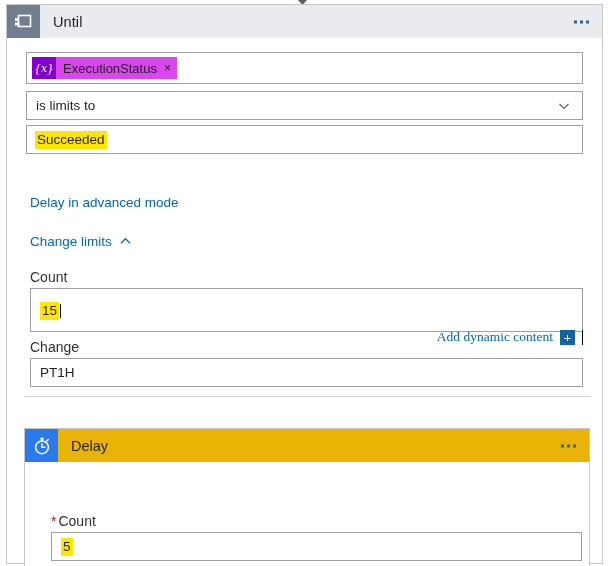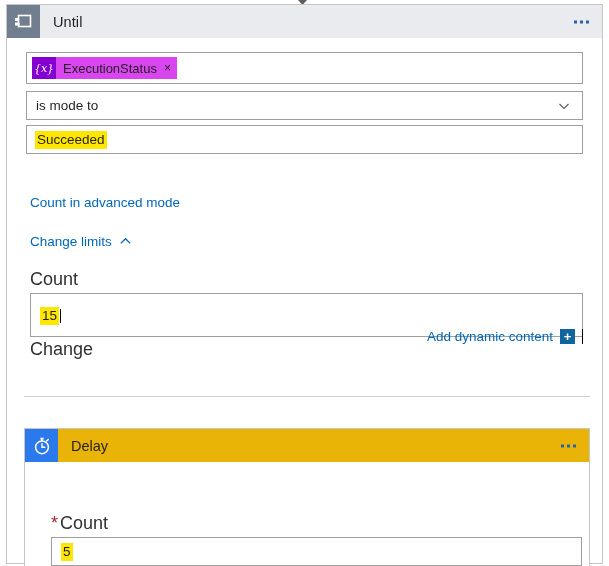--- a/index.html
+++ b/index.html
@@ -117,21 +117,21 @@
   .chev {
     position: absolute;
     right: 11px;
     top: 50%;
     transform: translateY(-50%);
     width: 14px; height: 14px;
   }
   .chev svg { display:block; }
 
   .field-label {
-    font-size: 18px;
+    font-size: 14px;
     color: #323130;
     margin-bottom: 3px;
     display: block;
   }
   .req-star {
     color: #a4262c;
     margin-right: 2px;
   }
 
   
@@ -220,20 +220,21 @@
   }
   #count-field { height: 44px; }
   #add-dynamic-row {
     position: absolute;
     right: 0;
     top: 60px;
     display: flex;
     align-items: flex-end;
     gap: 7px;
     cursor: pointer;
+    font-family: Liberation Serif, serif;
   }
   #add-dynamic-plus {
     width: 15px; height: 15px;
     background: #11659e;
     color: #ffffff;
     font-size: 13px;
     line-height: 15px;
     text-align: center;
     font-weight: bold;
   }
@@ -322,33 +323,33 @@
       <div id="token-chip">
         <div id="token-badge">{x}</div>
         <div id="token-label-wrap">
           <span>ExecutionStatus</span>
           <span id="token-remove">×</span>
         </div>
       </div>
     </div>
 
     <div id="condition-operator-box" class="field-box">
-      <span class="field-text">is mode to</span>
+      <span class="field-text">is limits to</span>
       <span class="chev">
         <svg width="14" height="14" viewBox="0 0 14 14">
             <path d="M2.5 5 L7 9.4 L11.5 5" fill="none" stroke="#605e5c" stroke-width="1.15"></path>
           </svg>
       </span>
     </div>
 
     <div id="condition-value-box" class="field-box">
       <span class="field-text"><span class="hl">Succeeded</span></span>
     </div>
 
-    <a id="advanced-mode-link" class="link">Count in advanced mode</a>
+    <a id="advanced-mode-link" class="link">Delay in advanced mode</a>
 
     <div id="change-limits-row">
       <span class="link">Change limits</span>
       <span id="change-limits-chevron">
         <svg width="13" height="13" viewBox="0 0 13 13">
             <path d="M1.8 8.4 L6.5 3.7 L11.2 8.4" fill="none" stroke="#0067b8" stroke-width="1.25"></path>
           </svg>
       </span>
     </div>
 
@@ -359,20 +360,23 @@
       </div>
       <div id="add-dynamic-row">
         <span class="link">Add dynamic content</span>
         <span id="add-dynamic-plus">+</span>
         <span id="add-dynamic-caret"></span>
       </div>
     </div>
 
     <div id="timeout-group">
       <label class="field-label">Change</label>
+      <div class="field-box">
+        <span class="field-text">PT1H</span>
+      </div>
     </div>
 
     <div id="inner-divider"></div>
 
     <div id="delay-card">
       <div id="delay-header">
         <div class="card-icon" id="delay-icon-box">
           <svg width="20" height="20" viewBox="0 0 20 20" aria-hidden="true">
             <circle cx="10" cy="11.3" r="6.4" fill="none" stroke="#ffffff" stroke-width="1.5"></circle>
             <rect x="8.4" y="1.7" width="3.2" height="1.9" fill="#ffffff"></rect>

